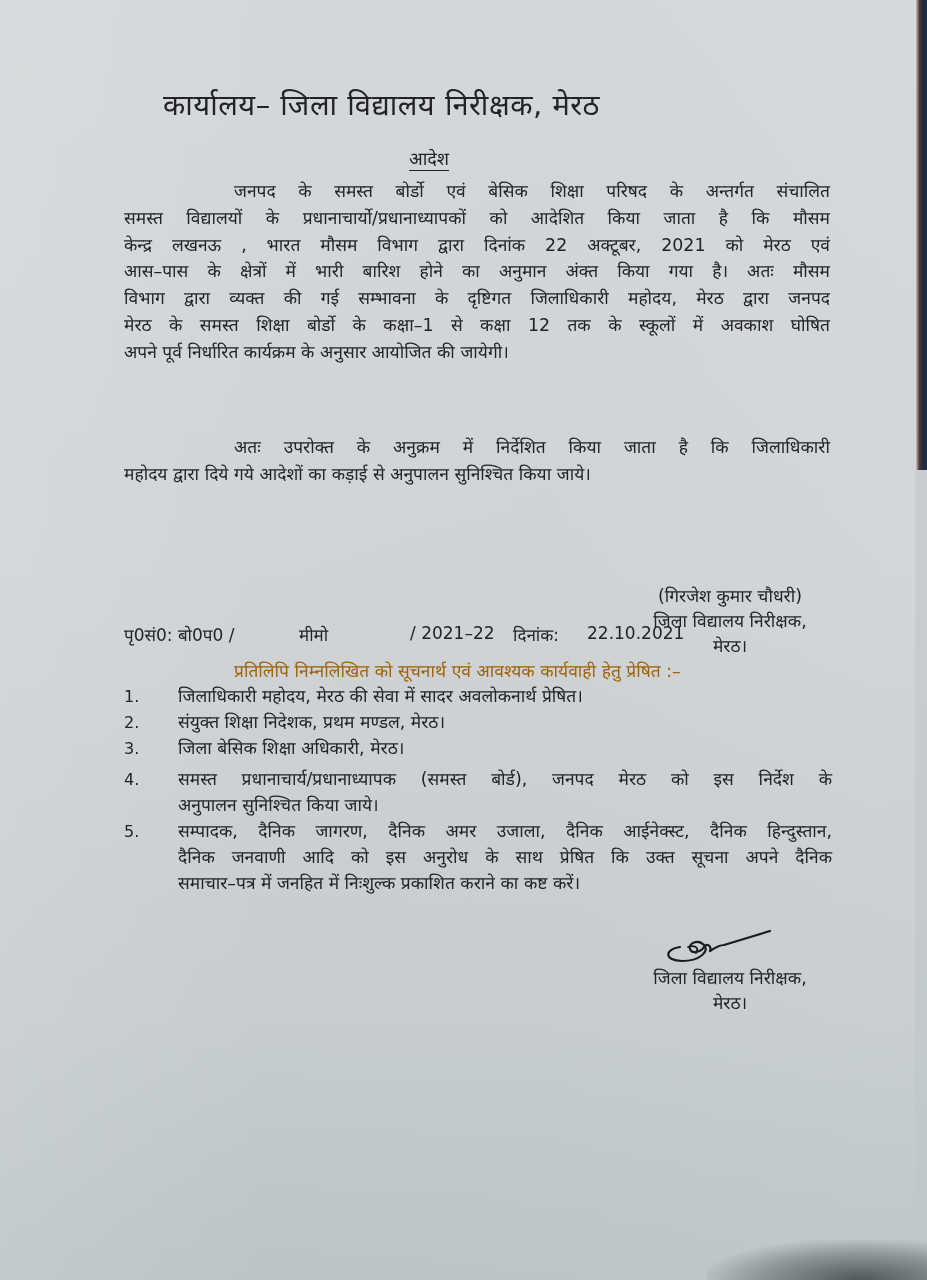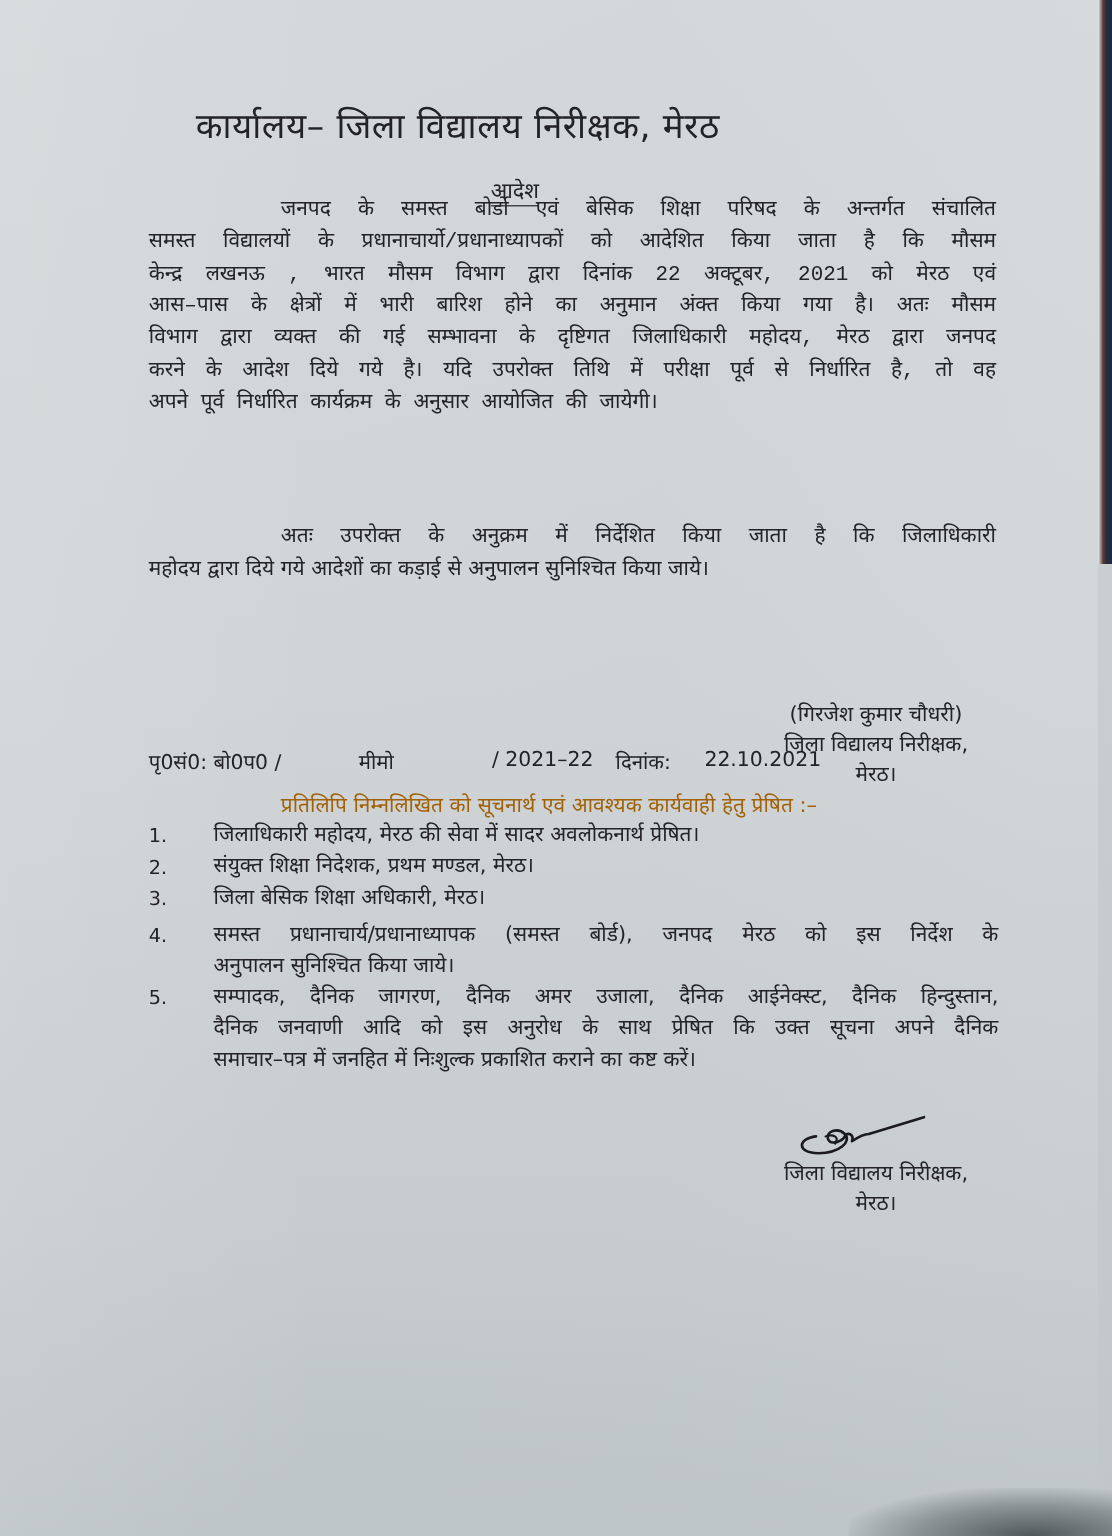--- a/index.html
+++ b/index.html
@@ -162,27 +162,27 @@
 <body>
 
 <div class="paper"></div>
 <div class="edge"></div>
 <div class="edge-lower"></div>
 <div class="shadow-bottom"></div>
 
 <div class="text title">कार्यालय– जिला विद्यालय निरीक्षक, मेरठ</div>
 <div class="text subtitle"><span>आदेश</span></div>
 
-<div class="para" style="top:163px;font-family:Liberation Mono, monospace;">
+<div class="para" style="top:178px;">
   <span class="line indent">जनपद के समस्त बोर्डो एवं बेसिक शिक्षा परिषद के अन्तर्गत संचालित</span>
   <span class="line">समस्त विद्यालयों के प्रधानाचार्यो/प्रधानाध्यापकों को आदेशित किया जाता है कि मौसम</span>
   <span class="line">केन्द्र लखनऊ , भारत मौसम विभाग द्वारा दिनांक 22 अक्टूबर, 2021 को मेरठ एवं</span>
   <span class="line">आस–पास के क्षेत्रों में भारी बारिश होने का अनुमान अंक्त किया गया है। अतः मौसम</span>
   <span class="line">विभाग द्वारा व्यक्त की गई सम्भावना के दृष्टिगत जिलाधिकारी महोदय, मेरठ द्वारा जनपद</span>
-  <span class="line">करने के आदेश दिये गये है। यदि उपरोक्त तिथि में परीक्षा पूर्व से निर्धारित है, तो वह</span>
+  <span class="line">मेरठ के समस्त शिक्षा बोर्डो के कक्षा–1 से कक्षा 12 तक के स्कूलों में अवकाश घोषित</span>
   <span class="line last">अपने पूर्व निर्धारित कार्यक्रम के अनुसार आयोजित की जायेगी।</span>
 </div>
 
 <div class="para" style="top:434px;">
   <span class="line indent">अतः उपरोक्त के अनुक्रम में निर्देशित किया जाता है कि जिलाधिकारी</span>
   <span class="line last">महोदय द्वारा दिये गये आदेशों का कड़ाई से अनुपालन सुनिश्चित किया जाये।</span>
 </div>
 
 <div class="sig-block" style="left:620px; top:543px; width:220px;margin-top:41px;">
   <div>(गिरजेश कुमार चौधरी)</div>

